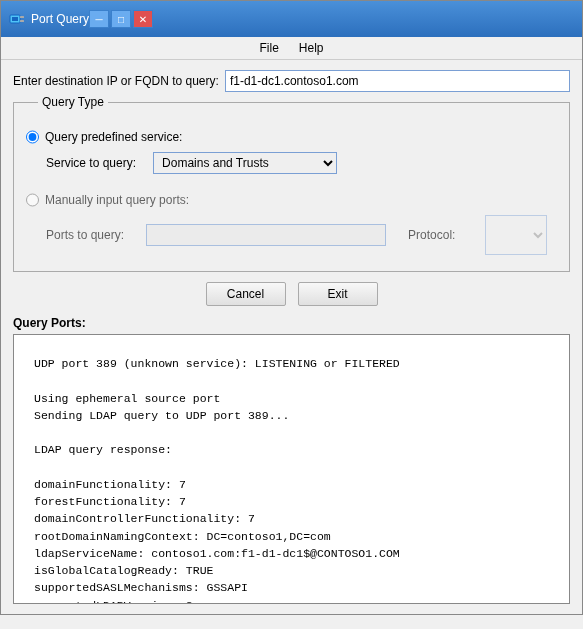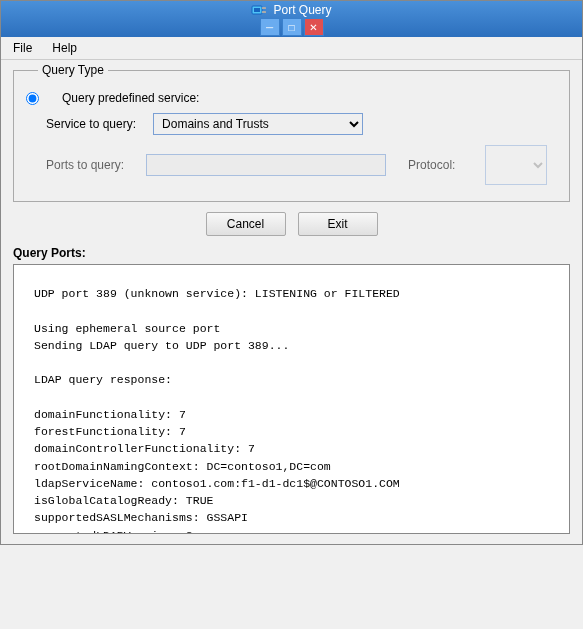--- a/index.html
+++ b/index.html
@@ -16,23 +16,22 @@
       background: #f0f0f0;
       border: 1px solid #888;
       box-shadow: 2px 2px 8px rgba(0,0,0,0.3);
     }
     .title-bar {
       background: linear-gradient(to bottom, #4a90d9, #2c6fbd);
       color: white;
       padding: 4px 8px;
       display: flex;
       align-items: center;
-      justify-content: center;
+      justify-content: flex-start;
       height: 36px;
-      flex-direction: column;
     }
     .title-bar-left {
       display: flex;
       align-items: center;
       gap: 6px;
     }
     .title-icon {
       width: 16px;
       height: 16px;
       display: flex;
@@ -61,20 +60,21 @@
     }
     .title-btn.close {
       background: #e05050;
     }
     .menu-bar {
       background: #f0f0f0;
       border-bottom: 1px solid #ccc;
       padding: 2px 4px;
       display: flex;
       gap: 4px;
+      justify-content: center;
     }
     .menu-item {
       padding: 2px 8px;
       cursor: pointer;
       font-size: 12px;
     }
     .main-content {
       padding: 10px 12px;
     }
     .dest-row {
@@ -104,24 +104,22 @@
     .group-label {
       position: absolute;
       top: -8px;
       left: 24px;
       background: #f0f0f0;
       padding: 0 4px;
       font-size: 12px;
     }
     .radio-row {
       display: flex;
-      align-items: center;
       margin-bottom: 8px;
-      margin-top: 12px;
-      gap: 17px;
+      margin-top: 19px;
     }
     .radio-row input[type=radio] {
       margin-right: 6px;
       cursor: pointer;
     }
     .radio-label {
       font-size: 12px;
       cursor: pointer;
     }
     .service-row {
@@ -129,21 +127,21 @@
       align-items: center;
       margin-left: 20px;
       margin-bottom: 10px;
       gap: 17px;
     }
     .service-label {
       font-size: 12px;
       white-space: nowrap;
     }
     .service-select {
-      width: 210px;
+      width: 184px;
       height: 22px;
       border: 1px solid #7a9fd4;
       font-size: 12px;
       font-family: inherit;
       padding: 2px 4px;
       cursor: pointer;
     }
     .ports-row {
       display: flex;
       align-items: center;
@@ -256,20 +254,24 @@
     </div>
   </div>
 
   <div class="menu-bar">
     <div class="menu-item">File</div>
     <div class="menu-item">Help</div>
   </div>
 
   <div class="main-content">
 
+    <div class="dest-row">
+      <label class="dest-label">Enter destination IP or FQDN to query:</label>
+      <input class="dest-input" type="text" value="f1-d1-dc1.contoso1.com" style="">
+    </div>
 
     <div class="group-box">
       <span class="group-label">Query Type</span>
 
       <div class="radio-row">
         <input type="radio" id="r1" name="querytype" checked="" style="">
         <label for="r1" class="radio-label">Query predefined service:</label>
       </div>
 
       <div class="service-row">
@@ -281,20 +283,24 @@
           <option>HTTP</option>
           <option>HTTPS</option>
           <option>IMAP</option>
           <option>LDAP</option>
           <option>MSSQL</option>
           <option>POP3</option>
           <option>SMTP</option>
         </select>
       </div>
 
+      <div class="radio-row disabled-radio-section">
+        <input type="radio" id="r2" name="querytype" style="">
+        <label for="r2" class="radio-label">Manually input query ports:</label>
+      </div>
 
       <div class="ports-row disabled-radio-section">
         <span class="ports-label">Ports to query:</span>
         <input class="ports-input" type="text" disabled="" style="">
         <span class="protocol-label">Protocol:</span>
         <select class="protocol-select" disabled="">
           <option>TCP</option>
           <option>UDP</option>
           <option>Both</option>
         </select>

